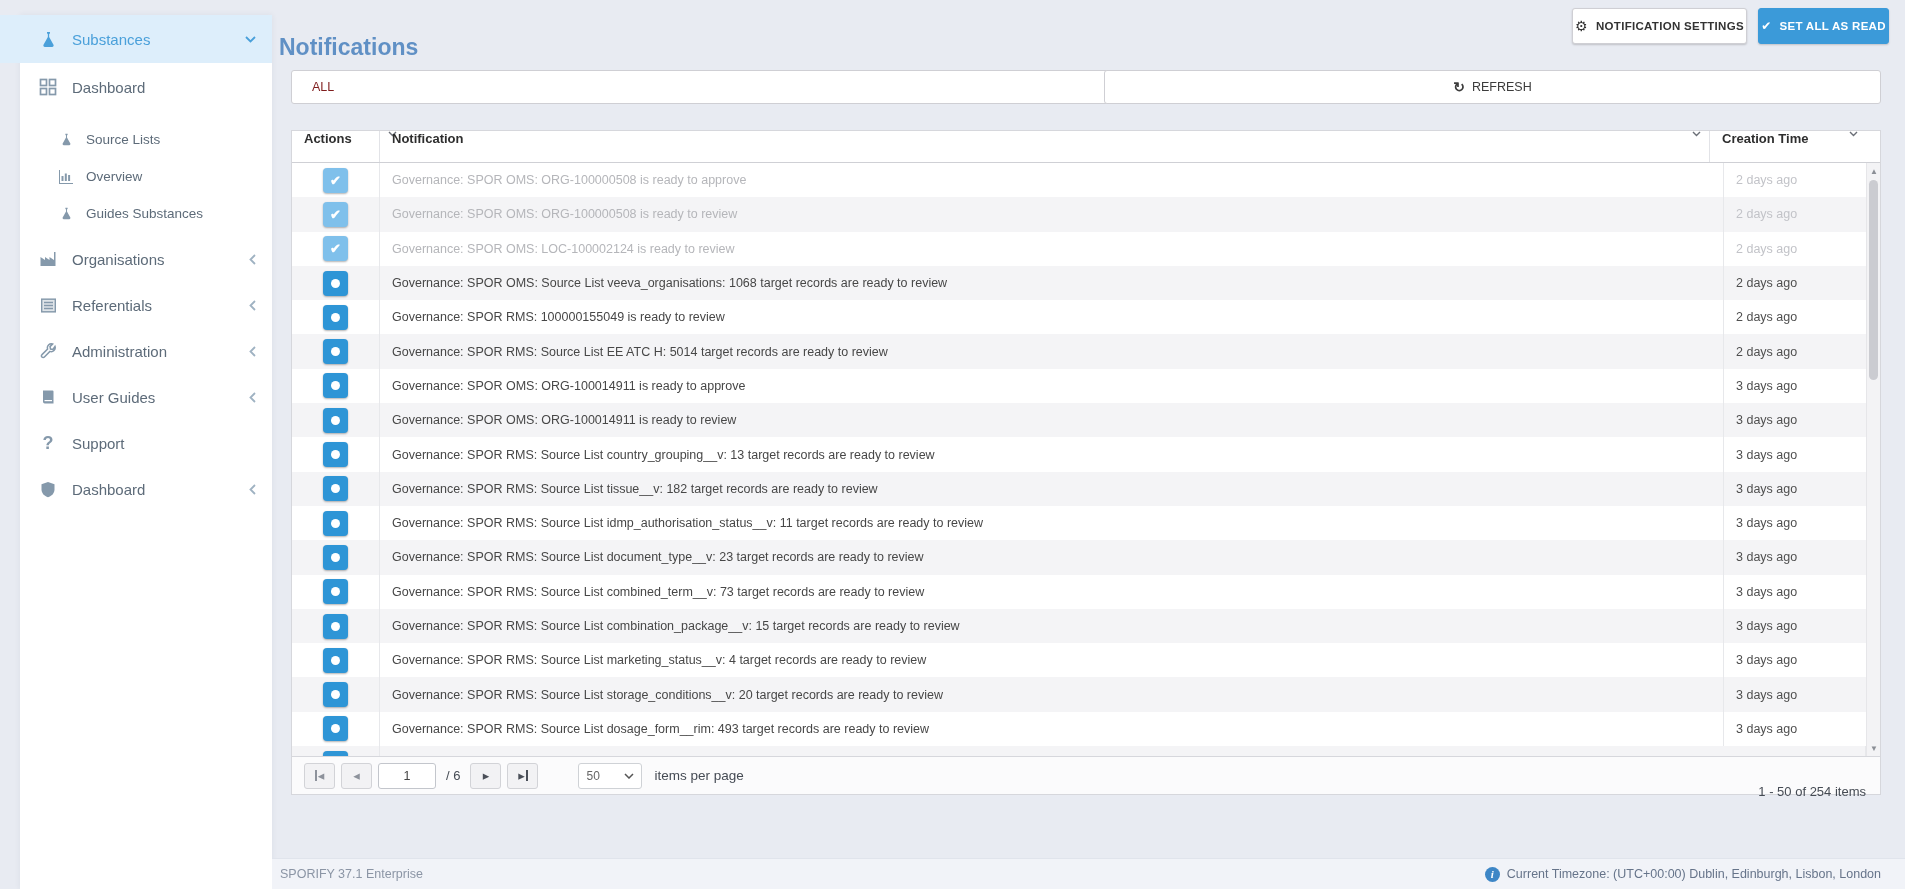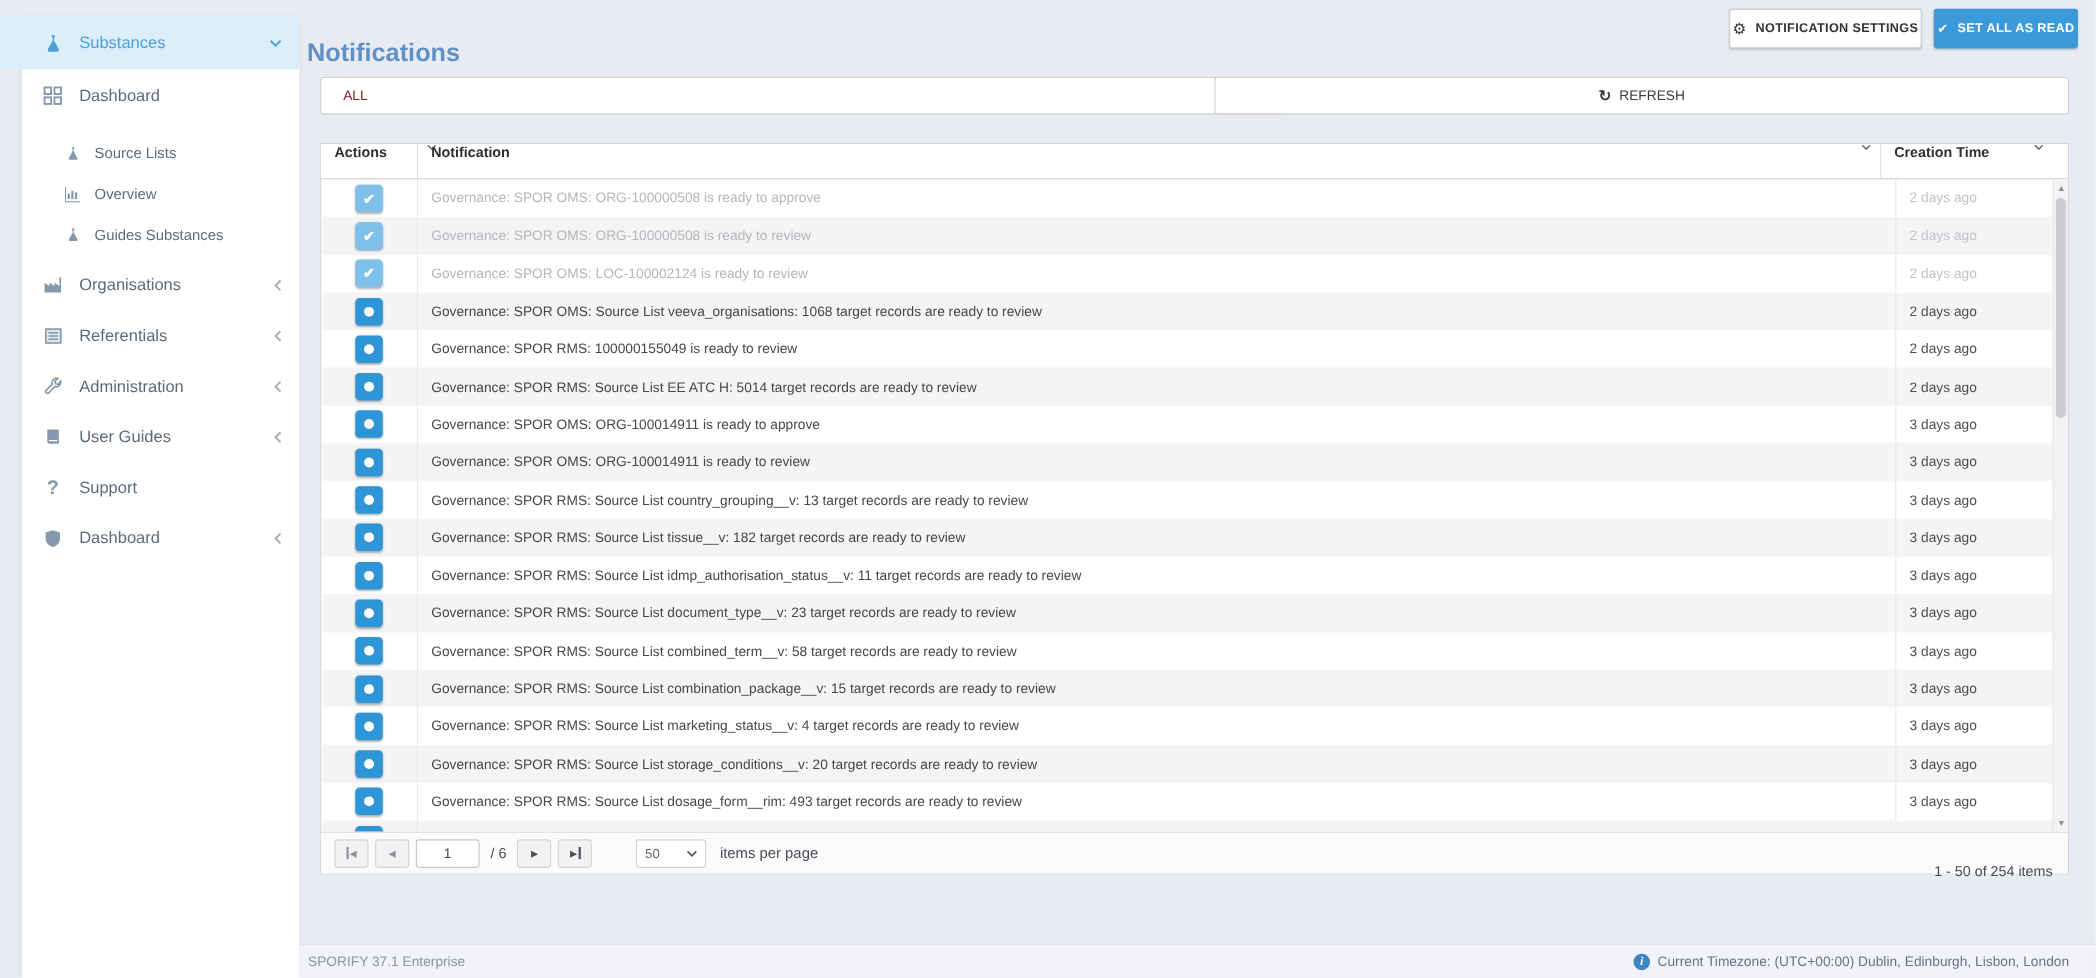--- a/index.html
+++ b/index.html
@@ -418,21 +418,21 @@
           <div class="cell-text">Governance: SPOR RMS: Source List document_type__v: 23 target records are ready to review</div>
           <div class="cell-time">3 days ago</div>
         </div>
           <div class="grid-row">
           <div class="cell-actions">
             <div class="act-btn">
               <span class="act-dot"></span>
 
             </div>
           </div>
-          <div class="cell-text">Governance: SPOR RMS: Source List combined_term__v: 58 target records are ready to review</div>
+          <div class="cell-text">Governance: SPOR RMS: Source List combined_term__v: 73 target records are ready to review</div>
           <div class="cell-time">3 days ago</div>
         </div>
           <div class="grid-row">
           <div class="cell-actions">
             <div class="act-btn">
               <span class="act-dot"></span>
 
             </div>
           </div>
           <div class="cell-text">Governance: SPOR RMS: Source List combination_package__v: 15 target records are ready to review</div>

